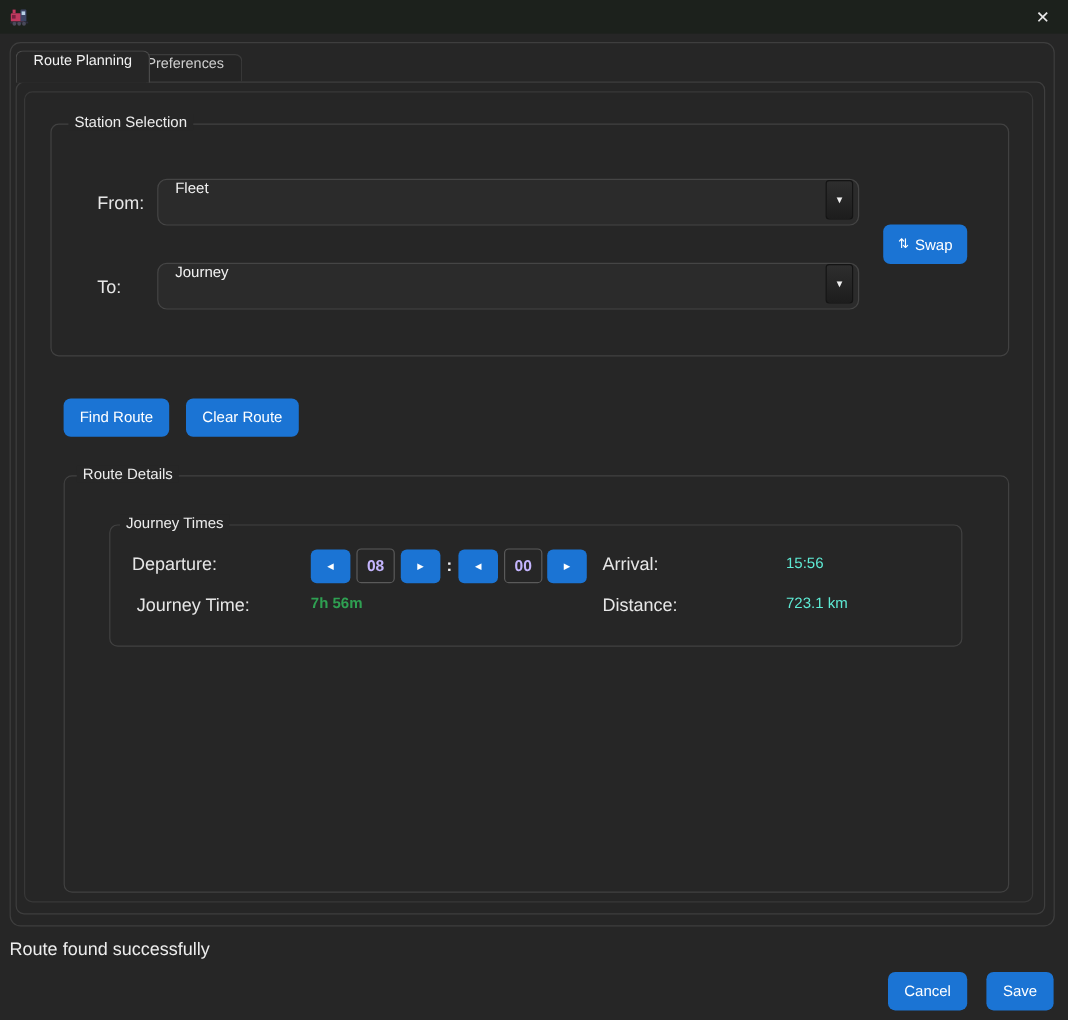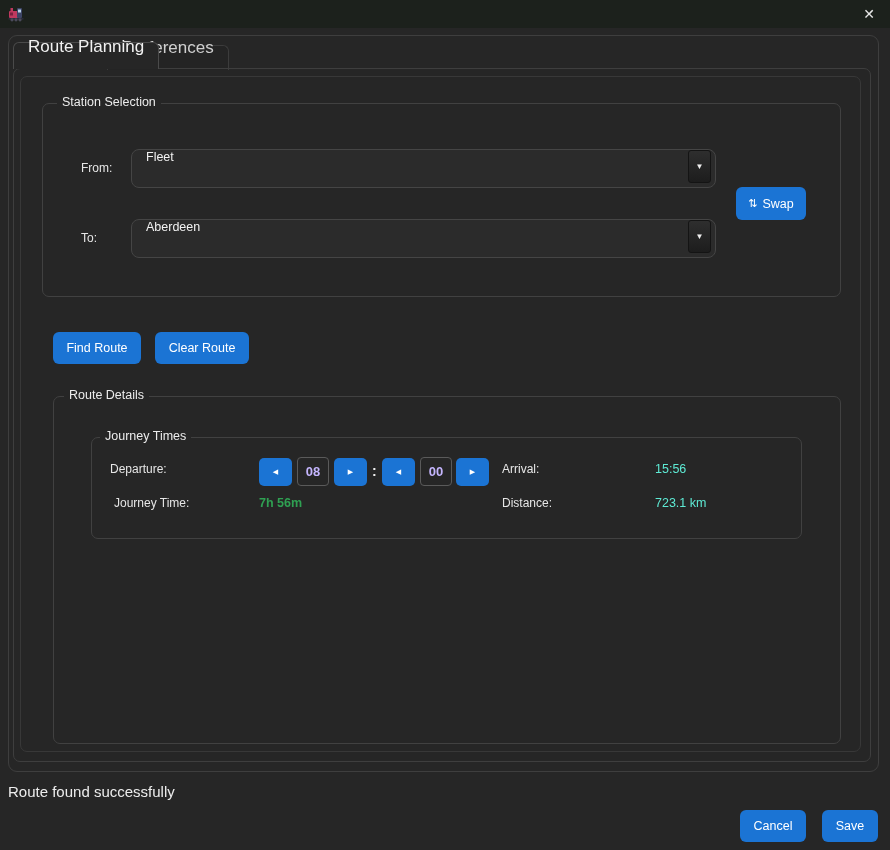--- a/index.html
+++ b/index.html
@@ -28,22 +28,22 @@
   
   .outer-frame{left:8px;top:35px;width:869px;height:735px;
     border:1px solid #3e3e3e;border-radius:9px;}
   .tab-pane{left:13px;top:68px;width:856px;height:692px;
     border:1px solid #3e3e3e;border-radius:7px;z-index:1;}
   .inner-panel{left:20px;top:76px;width:839px;height:674px;
     border:1px solid #383838;border-radius:7px;}
 
   
   .tab{
-    position:absolute;display:flex;align-items:flex-end;justify-content:center;
-    font-size:17px;border-radius:6px 6px 0 0;padding:12px 14px;box-sizing:border-box;
+    position:absolute;display:flex;align-items:flex-start;justify-content:center;
+    font-size:12px;border-radius:6px 6px 0 0;padding:0 14px;box-sizing:border-box;
   }
   .tab-active{
     left:13px;top:42px;height:27px;z-index:3;background:#262626;
     border:1px solid #4a4a4a;border-bottom:none;color:#f2f2f2;
   }
   .tab-inactive{
     left:107px;top:45px;height:23px;z-index:0;background:#242424;
     border:1px solid #3c3c3c;border-bottom:none;color:#cfcfcf;
   }
 
@@ -61,21 +61,21 @@
   }
   .combo .combo-value{font-size:12.5px;color:#f2f2f2;padding-left:14px;flex:1;}
   .combo .combo-arrow{
     width:21px;height:31px;margin-right:4px;flex:0 0 auto;
     background:linear-gradient(#2e2e2e,#1d1d1d);
     border:1px solid #141414;border-radius:3px;
     display:flex;align-items:center;justify-content:center;
     color:#f0f0f0;font-size:8px;
   }
 
-  .field-label{font-size:12px;color:#e6e6e6;white-space:nowrap;}
+  .field-label{font-size:15px;color:#e6e6e6;white-space:nowrap;}
 
   
   .btn{
     background:#1b74d4;border:none;border-radius:6px;color:#ffffff;
     font-size:12.5px;font-family:"Liberation Sans", sans-serif;
     display:flex;align-items:center;justify-content:center;box-sizing:border-box;
   }
   .btn .btn-icon{font-size:11px;margin-right:5px;}
 
   
@@ -132,21 +132,21 @@
   <span class="legend" style="left:14px;">Station Selection</span>
 
   <span class="abs field-label" style="left:38px;top:57px;">From:</span>
   <div class="abs combo" style="left:88px;top:45px;width:585px;">
     <span class="combo-value">Fleet</span>
     <span class="combo-arrow">▼</span>
   </div>
 
   <span class="abs field-label" style="left:38px;top:127px;">To:</span>
   <div class="abs combo" style="left:88px;top:115px;width:585px;">
-    <span class="combo-value">Aberdeen</span>
+    <span class="combo-value">Journey</span>
     <span class="combo-arrow">▼</span>
   </div>
 
   <button class="abs btn" style="left:693px;top:83px;width:70px;height:33px;">
     <span class="btn-icon">⇅</span>
     <span>Swap</span>
   </button>
 </div>
 
 <button class="abs btn" style="left:53px;top:332px;width:88px;height:32px;">

